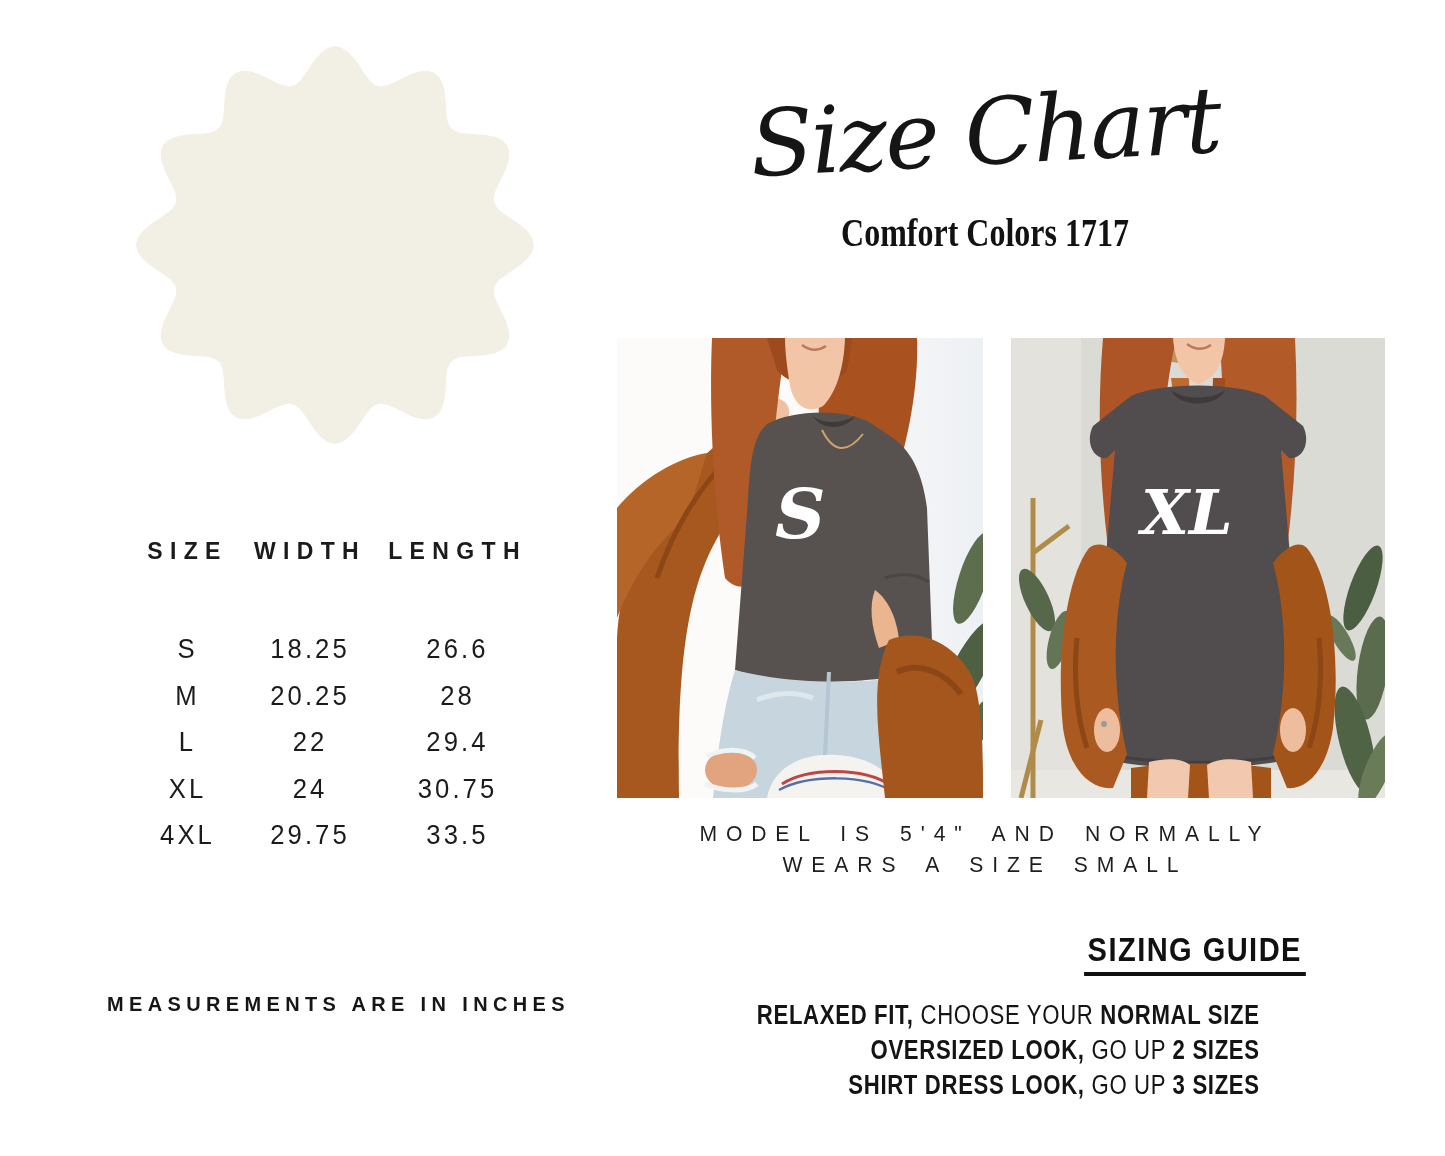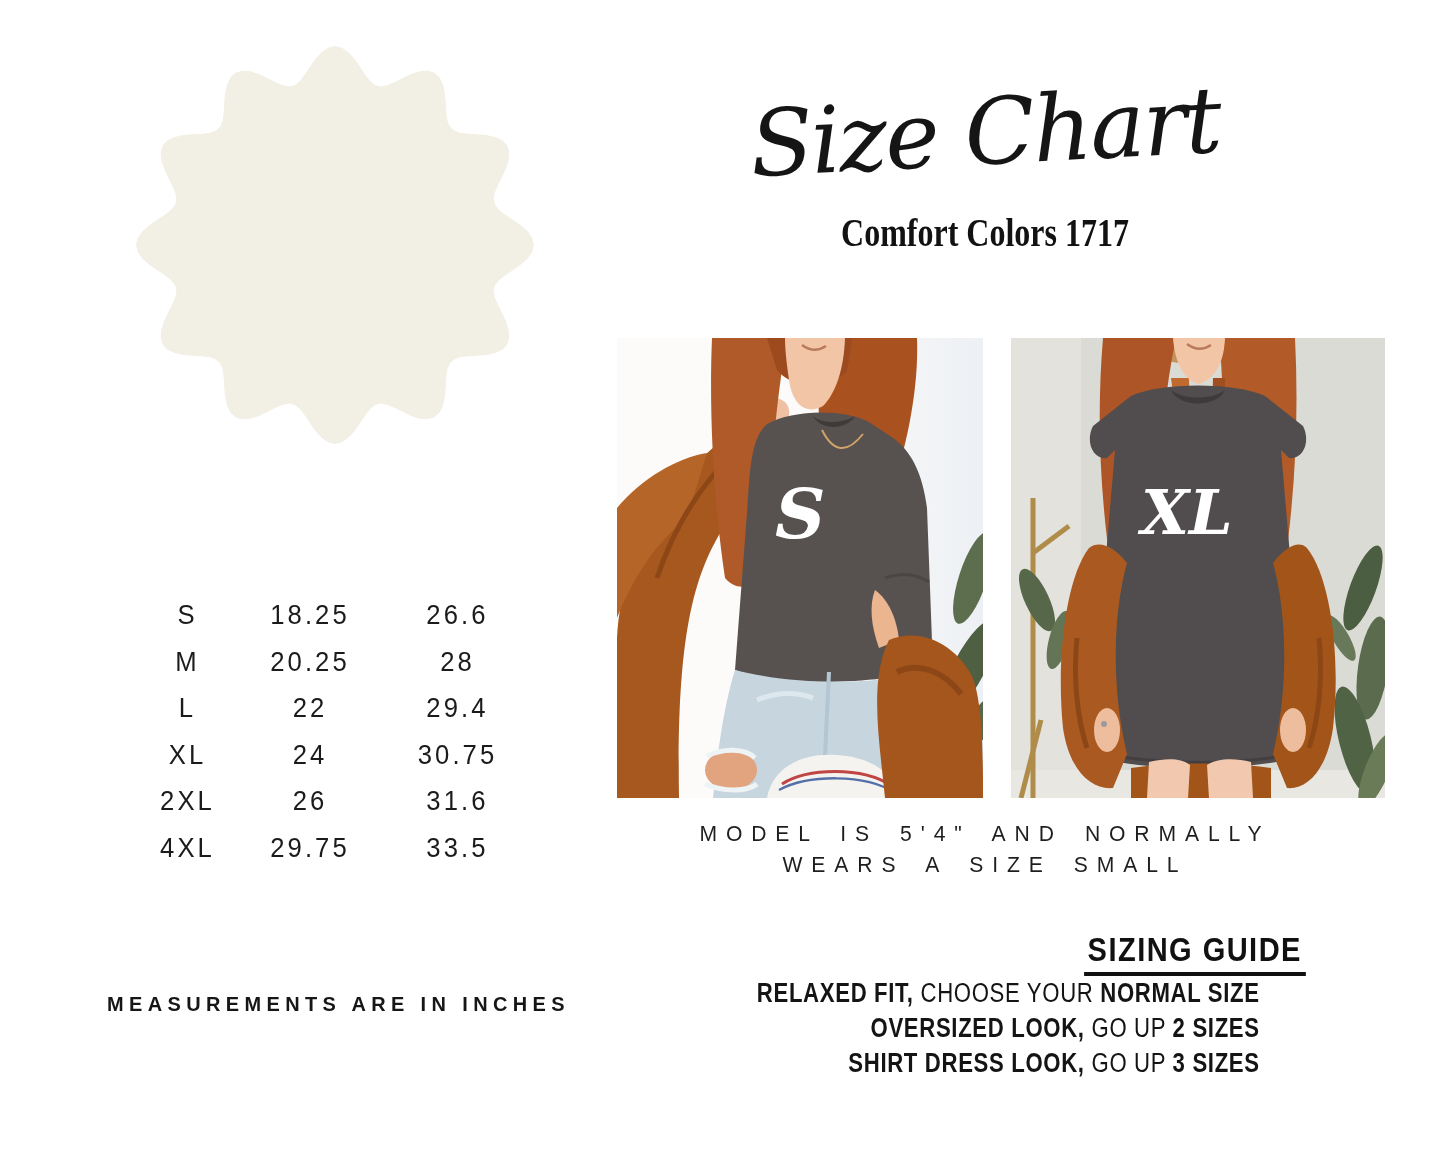--- a/index.html
+++ b/index.html
@@ -53,21 +53,21 @@
     line-height:31px;transform:scaleX(0.96);transform-origin:50% 50%;
     white-space:nowrap;color:#1e1e1e;
   }
   
   .sizing-guide{position:absolute;left:650px;top:931px;width:670px;text-align:right;}
   .guide-title{
     display:inline-block;font-weight:700;font-size:33px;letter-spacing:0.05em;
     border-bottom:4px solid #111;padding:0 4px 3px 4px;
     transform:scaleX(0.88);transform-origin:50% 50%;white-space:nowrap;color:#111;
   }
-  .guide-lines{margin-top:0;}
+  .guide-lines{margin-top:22px;}
   .guide-line{
     font-size:27px;line-height:35px;letter-spacing:0.03em;
     transform:scaleX(0.82);transform-origin:50% 50%;white-space:nowrap;color:#141414;
   }
   .seg-bold{font-weight:700;}
   .seg-reg{font-weight:400;}
 </style>
 </head>
 <body>
 
@@ -76,45 +76,45 @@
   <svg class="scallop" viewBox="0 0 400 400" aria-hidden="true">
     <path d="M397.0,200.0L395.4,206.8L390.9,213.3L384.2,219.4L376.5,224.8L368.9,229.8L362.6,234.6L358.5,239.5L357.0,245.0L358.1,251.4L361.2,258.7L365.2,266.8L369.2,275.3L372.0,283.9L372.6,291.8L370.6,298.5L365.8,303.6L358.7,307.0L349.9,308.9L340.4,309.7L331.4,310.2L323.5,311.2L317.5,313.5L313.5,317.5L311.2,323.5L310.2,331.4L309.7,340.4L308.9,349.9L307.0,358.7L303.6,365.8L298.5,370.6L291.8,372.6L283.9,372.0L275.3,369.2L266.8,365.2L258.7,361.2L251.4,358.1L245.0,357.0L239.5,358.5L234.6,362.6L229.8,368.9L224.8,376.5L219.4,384.2L213.3,390.9L206.8,395.4L200.0,397.0L193.2,395.4L186.7,390.9L180.6,384.2L175.2,376.5L170.2,368.9L165.4,362.6L160.5,358.5L155.0,357.0L148.6,358.1L141.3,361.2L133.2,365.2L124.7,369.2L116.1,372.0L108.2,372.6L101.5,370.6L96.4,365.8L93.0,358.7L91.1,349.9L90.3,340.4L89.8,331.4L88.8,323.5L86.5,317.5L82.5,313.5L76.5,311.2L68.6,310.2L59.6,309.7L50.1,308.9L41.3,307.0L34.2,303.6L29.4,298.5L27.4,291.8L28.0,283.9L30.8,275.3L34.8,266.8L38.8,258.7L41.9,251.4L43.0,245.0L41.5,239.5L37.4,234.6L31.1,229.8L23.5,224.8L15.8,219.4L9.1,213.3L4.6,206.8L3.0,200.0L4.6,193.2L9.1,186.7L15.8,180.6L23.5,175.2L31.1,170.2L37.4,165.4L41.5,160.5L43.0,155.0L41.9,148.6L38.8,141.3L34.8,133.2L30.8,124.7L28.0,116.1L27.4,108.2L29.4,101.5L34.2,96.4L41.3,93.0L50.1,91.1L59.6,90.3L68.6,89.8L76.5,88.8L82.5,86.5L86.5,82.5L88.8,76.5L89.8,68.6L90.3,59.6L91.1,50.1L93.0,41.3L96.4,34.2L101.5,29.4L108.2,27.4L116.1,28.0L124.7,30.8L133.2,34.8L141.3,38.8L148.6,41.9L155.0,43.0L160.5,41.5L165.4,37.4L170.2,31.1L175.2,23.5L180.6,15.8L186.7,9.1L193.2,4.6L200.0,3.0L206.8,4.6L213.3,9.1L219.4,15.8L224.8,23.5L229.8,31.1L234.6,37.4L239.5,41.5L245.0,43.0L251.4,41.9L258.7,38.8L266.8,34.8L275.3,30.8L283.9,28.0L291.8,27.4L298.5,29.4L303.6,34.2L307.0,41.3L308.9,50.1L309.7,59.6L310.2,68.6L311.2,76.5L313.5,82.5L317.5,86.5L323.5,88.8L331.4,89.8L340.4,90.3L349.9,91.1L358.7,93.0L365.8,96.4L370.6,101.5L372.6,108.2L372.0,116.1L369.2,124.7L365.2,133.2L361.2,141.3L358.1,148.6L357.0,155.0L358.5,160.5L362.6,165.4L368.9,170.2L376.5,175.2L384.2,180.6L390.9,186.7L395.4,193.2L397.0,200.0Z" fill="#f2efe4"></path>
   </svg>
 
   <div class="header">
     <div class="script-title">Size Chart</div>
     <div class="subtitle">Comfort Colors 1717</div>
   </div>
 
   <div class="size-table">
+    <div class="thead">
+      <div>SIZE</div>
+      <div>WIDTH</div>
+      <div>LENGTH</div>
+    </div>
     <div class="tbody">
       <div class="trow">
         <div>S</div>
         <div>18.25</div>
         <div>26.6</div>
       </div>
       <div class="trow">
         <div>M</div>
         <div>20.25</div>
         <div>28</div>
       </div>
       <div class="trow">
         <div>L</div>
         <div>22</div>
         <div>29.4</div>
       </div>
       <div class="trow">
         <div>XL</div>
         <div>24</div>
         <div>30.75</div>
-      </div>
-      <div class="trow">
-        <div>2XL</div>
-        <div>26</div>
-        <div>31.6</div>
       </div>
       <div class="trow">
         <div>4XL</div>
         <div>29.75</div>
         <div>33.5</div>
       </div>
     </div>
   </div>
 
   <div class="measure-note">MEASUREMENTS ARE IN INCHES</div>

